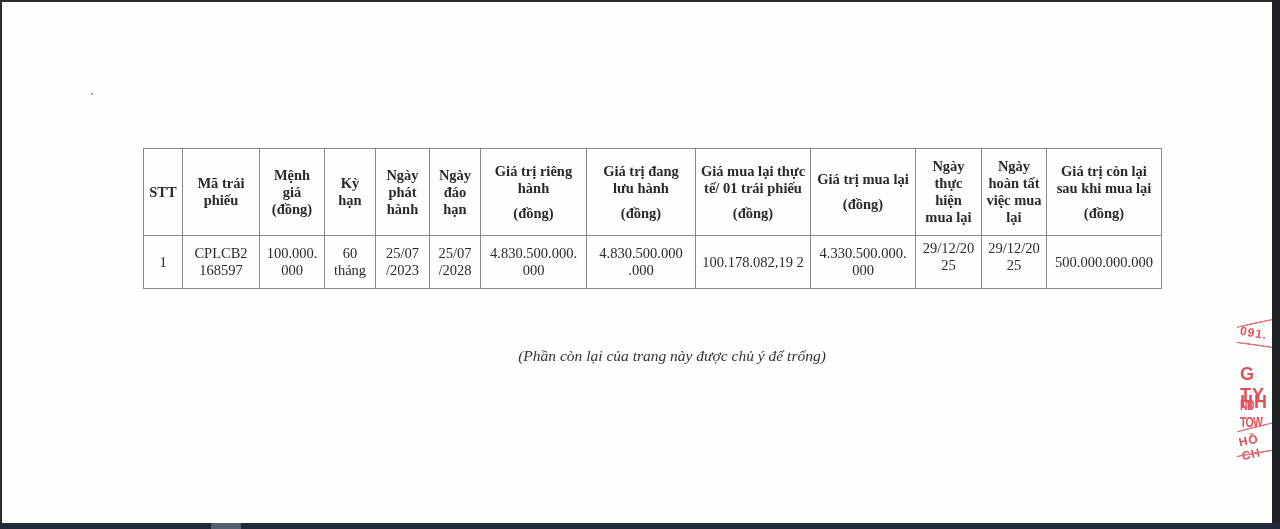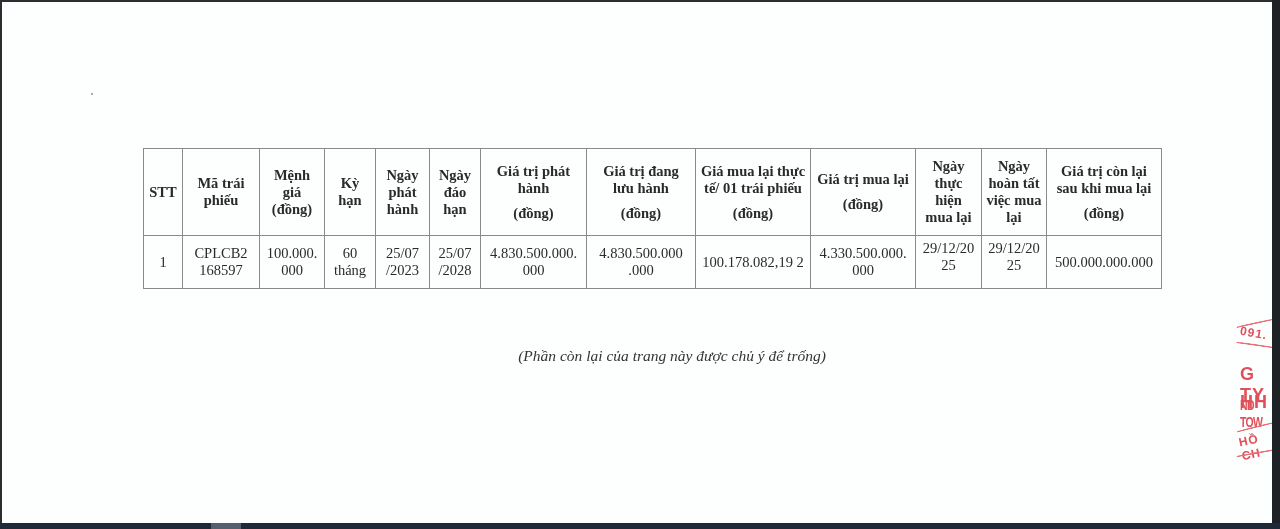--- a/index.html
+++ b/index.html
@@ -68,21 +68,21 @@
 
   <table class="bond">
     <thead>
       <tr>
         <th style="width:34px"><span>STT</span></th>
         <th style="width:72px"><span style="display:inline-block;width:62px">Mã trái phiếu</span></th>
         <th style="width:60px"><span style="display:inline-block;width:50px">Mệnh giá (đồng)</span></th>
         <th style="width:46px"><span style="display:inline-block;width:30px">Kỳ hạn</span></th>
         <th style="width:49px"><span style="display:inline-block;width:40px">Ngày phát hành</span></th>
         <th style="width:46px"><span style="display:inline-block;width:38px">Ngày đáo hạn</span></th>
-        <th style="width:101px"><span style="display:inline-block;width:86px">Giá trị phát hành</span><span class="th-unit">(đồng)</span></th>
+        <th style="width:101px"><span style="display:inline-block;width:86px">Giá trị riêng hành</span><span class="th-unit">(đồng)</span></th>
         <th style="width:104px"><span style="display:inline-block;width:86px">Giá trị đang lưu hành</span><span class="th-unit">(đồng)</span></th>
         <th style="width:110px"><span style="display:inline-block;width:108px">Giá mua lại thực tế/ 01 trái phiếu</span><span class="th-unit">(đồng)</span></th>
         <th style="width:100px"><span style="display:inline-block;width:100px">Giá trị mua lại</span><span class="th-unit">(đồng)</span></th>
         <th style="width:61px"><span style="display:inline-block;width:52px">Ngày thực hiện mua lại</span></th>
         <th style="width:59px"><span style="display:inline-block;width:56px">Ngày hoàn tất việc mua lại</span></th>
         <th style="width:110px"><span style="display:inline-block;width:104px">Giá trị còn lại sau khi mua lại</span><span class="th-unit">(đồng)</span></th>
       </tr>
     </thead>
     <tbody>
       <tr>

